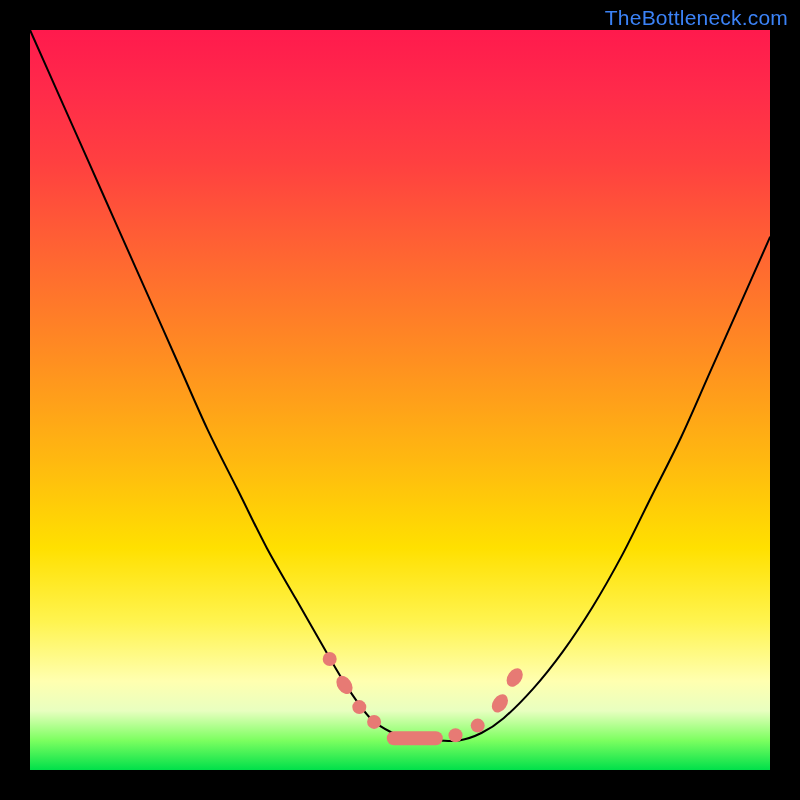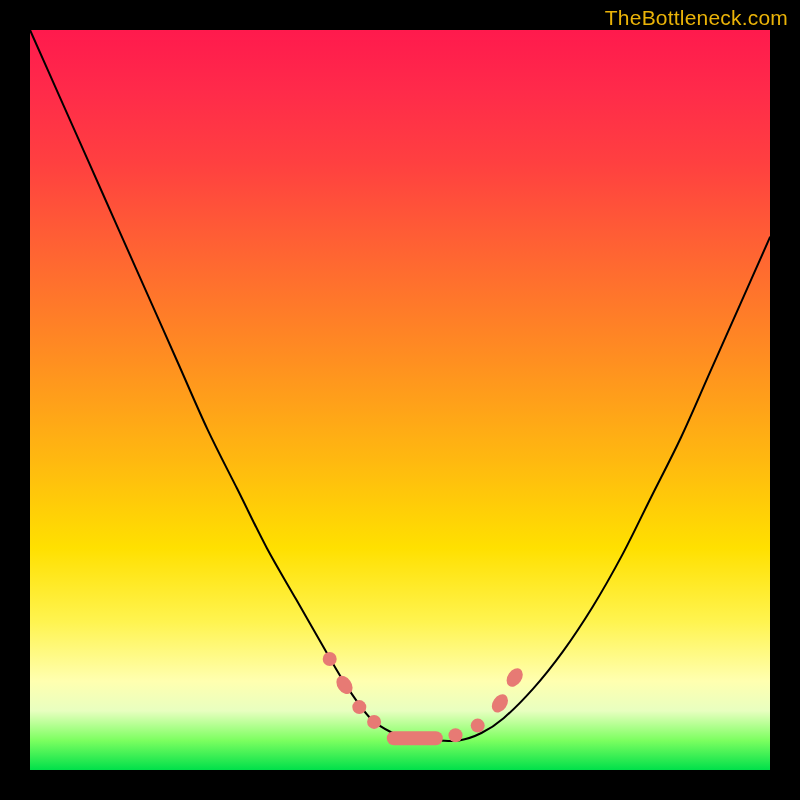--- a/index.html
+++ b/index.html
@@ -45,21 +45,21 @@
     left: 0;
     top: 0;
     width: 740px;
     height: 740px;
     overflow: visible;
   }
   .watermark {
     position: absolute;
     top: 6px;
     right: 12px;
-    color: #eab308;
+    color: #3b82f6;
     font-size: 21px;
     font-weight: 400;
     letter-spacing: 0.2px;
     user-select: none;
     text-align: right;
   }
   .curve {
     fill: none;
     stroke: #000;
     stroke-width: 2;

